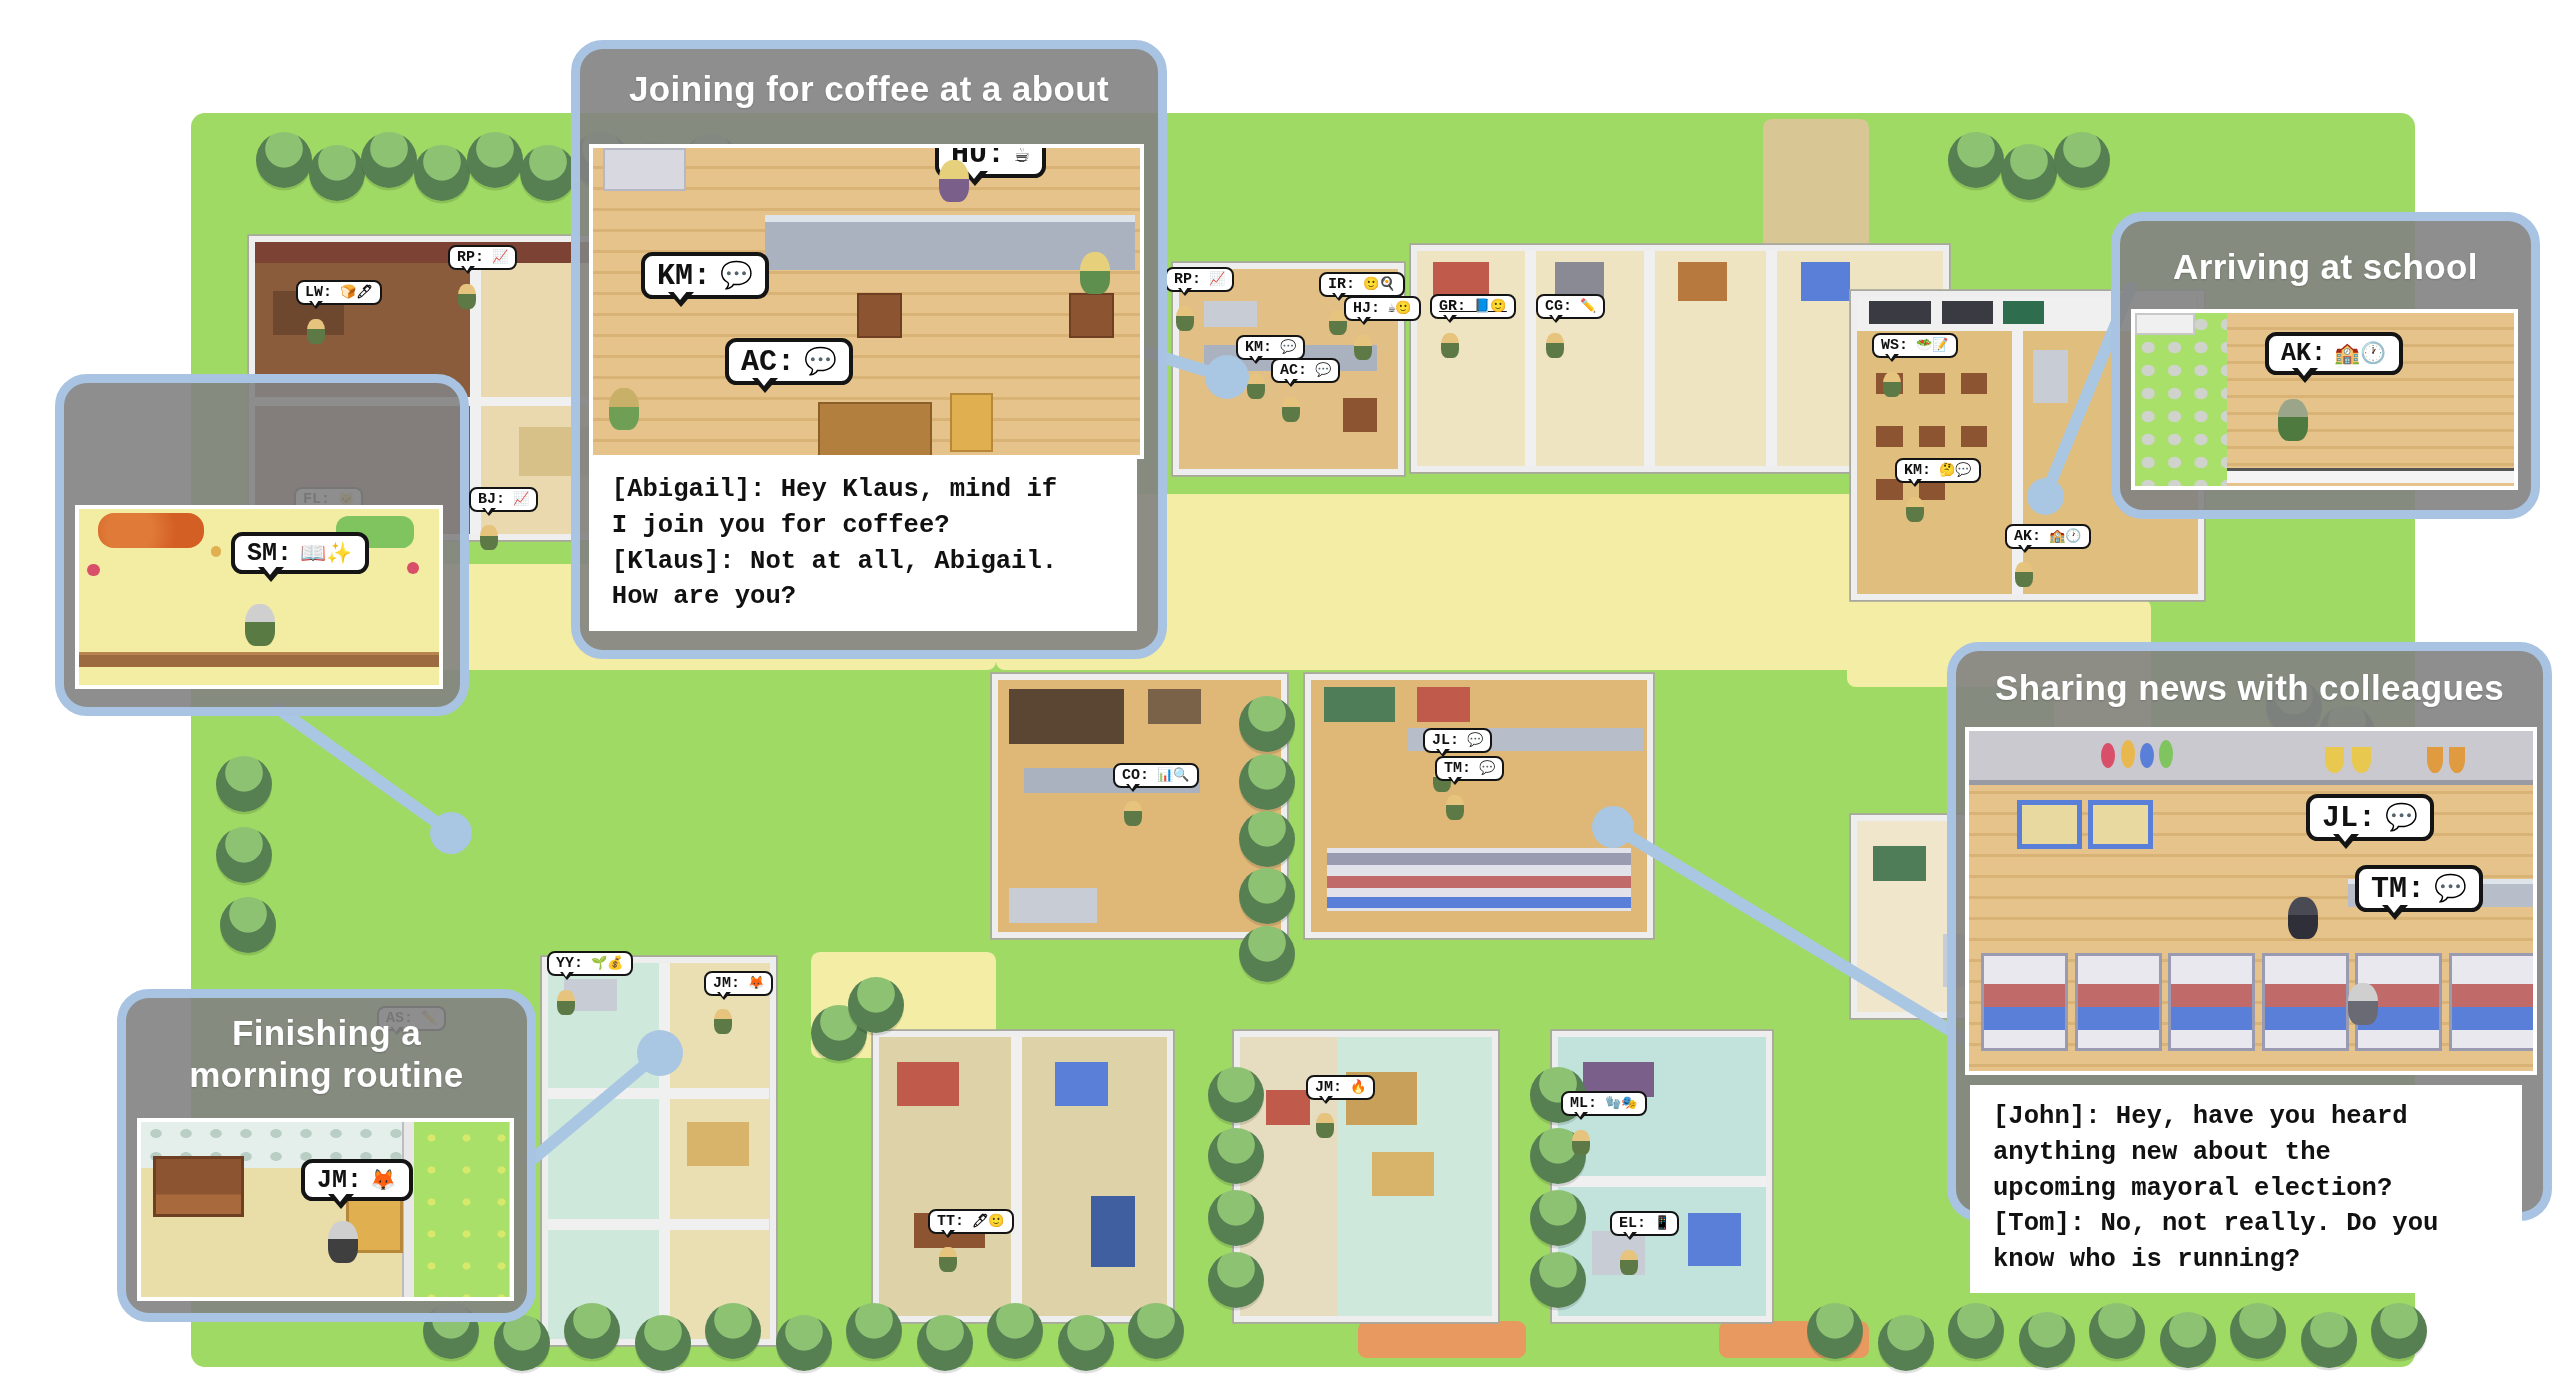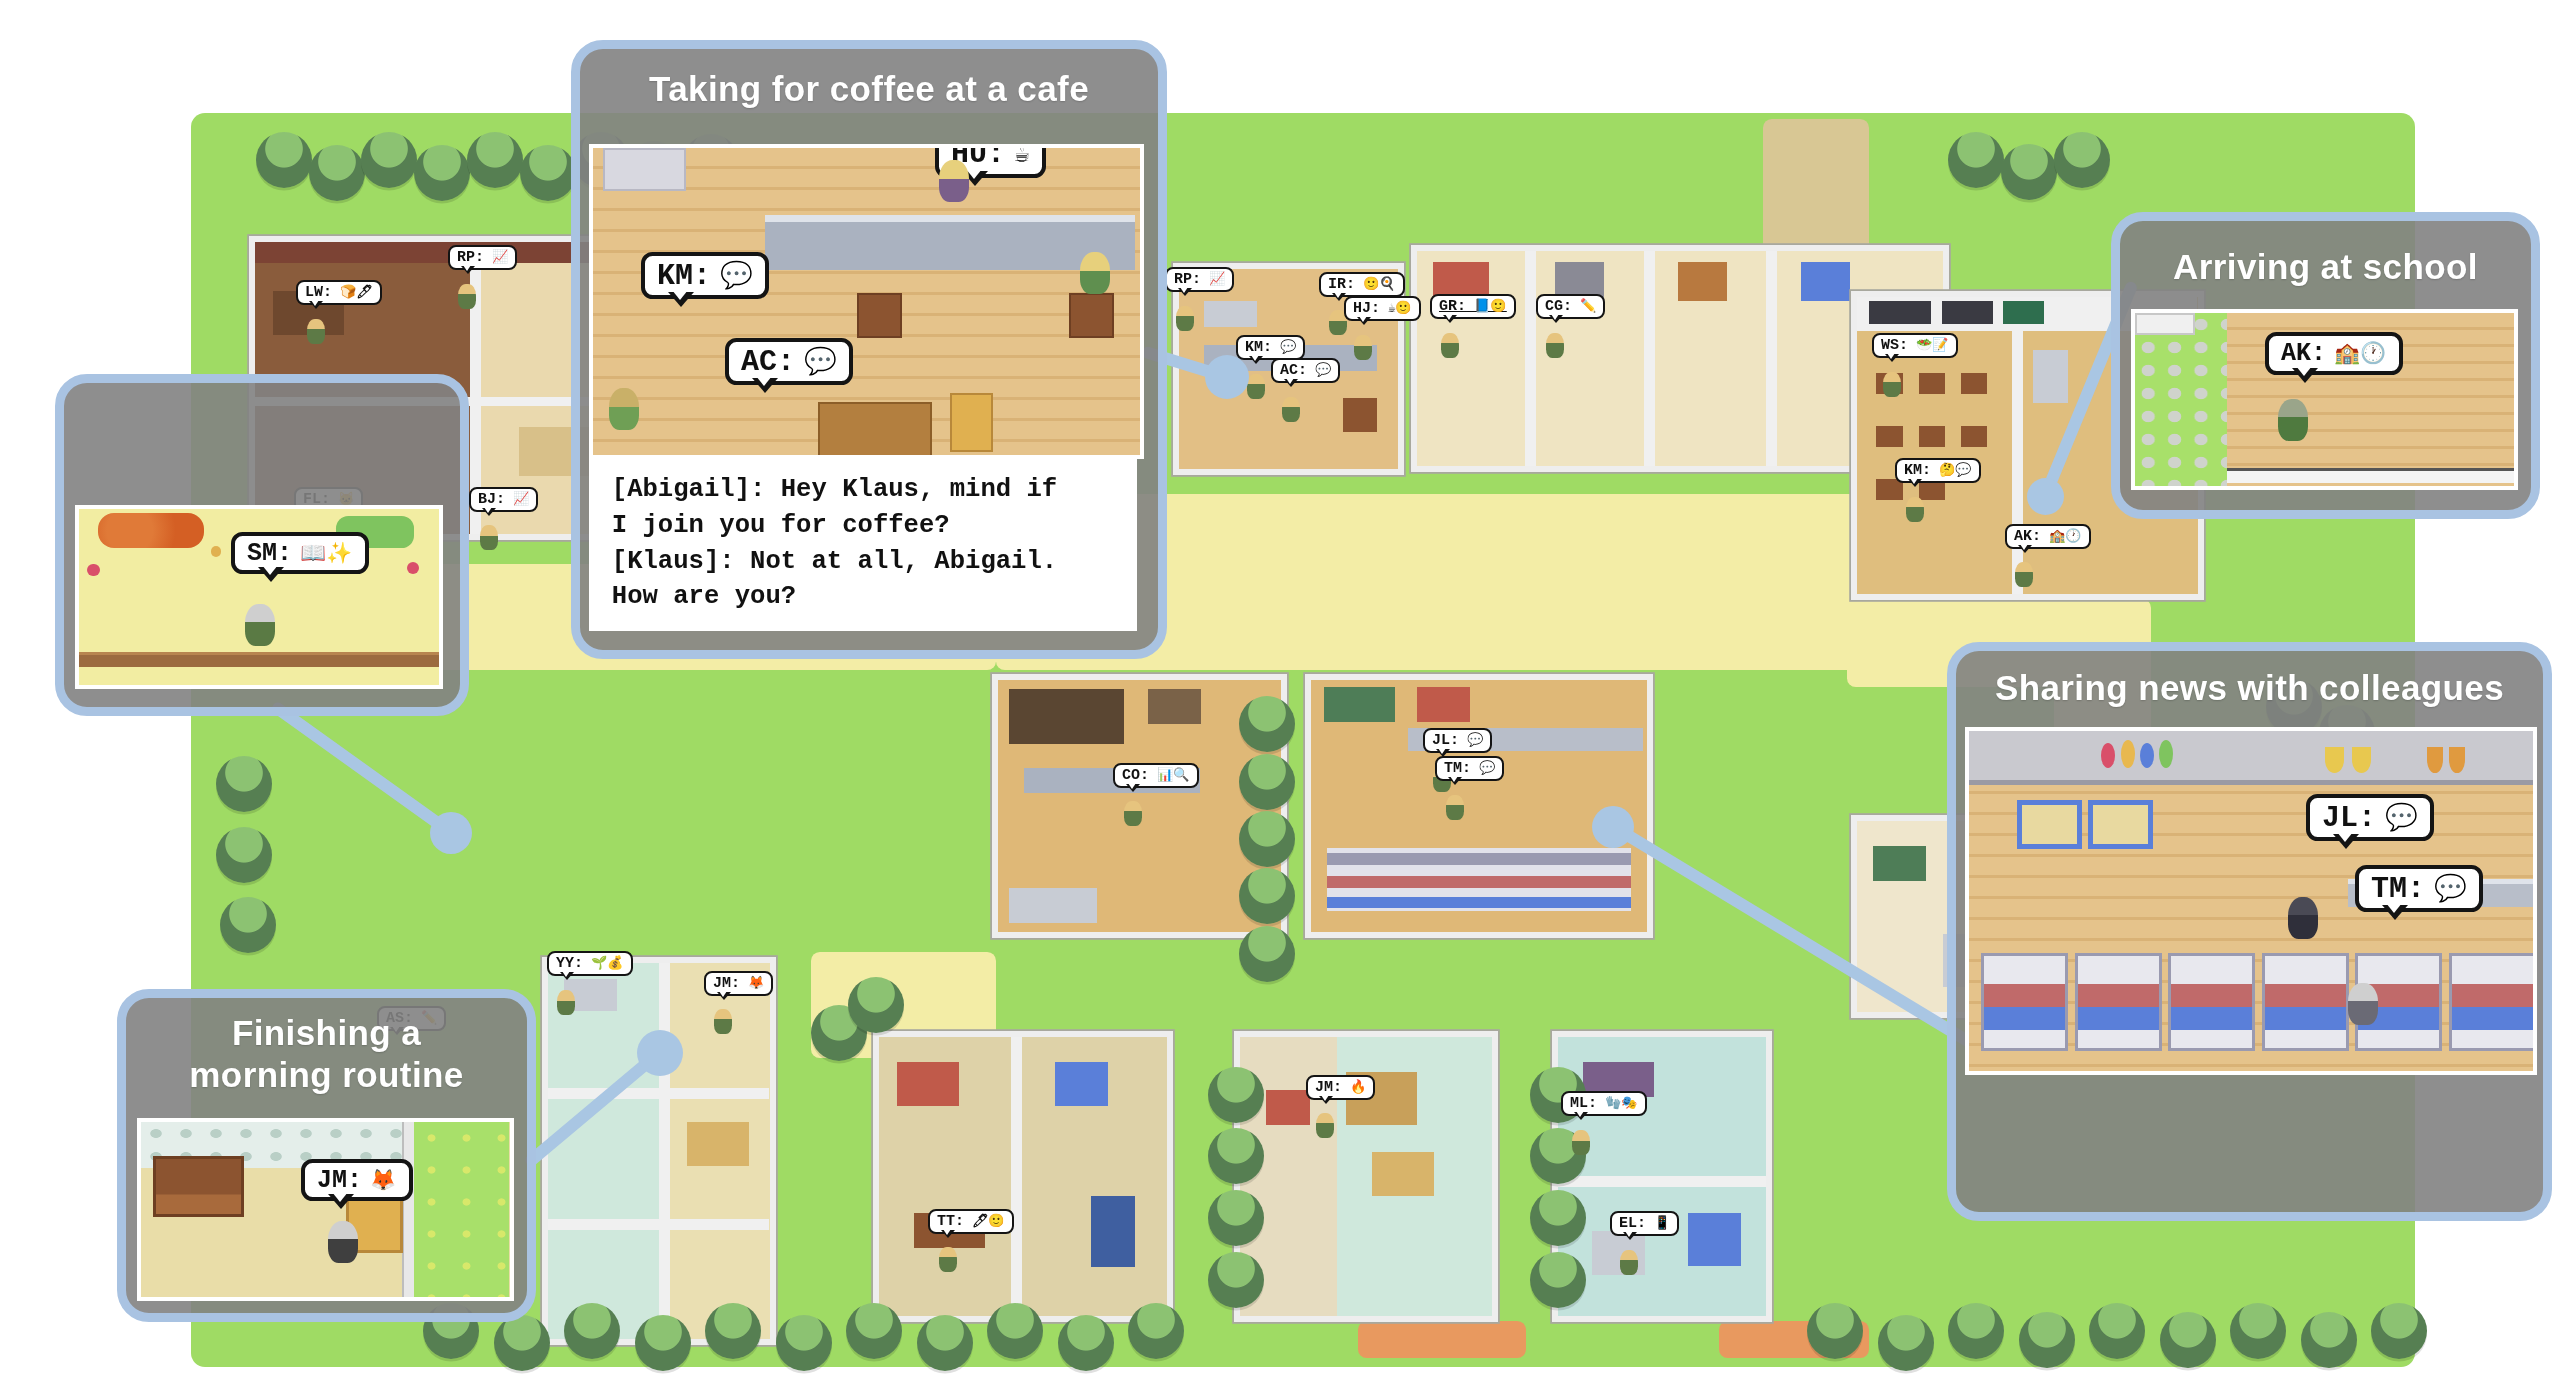--- a/index.html
+++ b/index.html
@@ -53,21 +53,21 @@
   .deco{position:absolute}
 </style>
 </head>
 <body>
 
 <div id="stage">
 
   <div class="map" id="map"></div>
 
   <div class="panel" style="left:571px;top:40px;width:596px;height:619px">
-    <div class="ptitle" style="top:19.4px">Taking for coffee at a cafe</div>
+    <div class="ptitle" style="top:19.4px">Joining for coffee at a about</div>
     <div class="inset wood" style="left:8.8px;top:95px;width:547px;height:307px">
       <div class="deco" style="left:10.6px;top:0;width:79px;height:39px;background:#d8d8e0;border:2.6px solid #b8b8c4"></div>
       <div class="deco" style="left:172px;top:67px;width:370px;height:48px;background:#aab2c0;border-top:7px solid #dfe3ea"></div>
       <div class="agent big" style="left:346px;top:12.3px;background:linear-gradient(#e7d07c 0 45%,#7a5f8a 45%)"></div>
       <div class="agent big" style="left:487px;top:104px;background:linear-gradient(#e7d07c 0 45%,#5f8f4f 45%)"></div>
       <div class="agent big" style="left:16px;top:240px;background:linear-gradient(#c9b068 0 45%,#6f9f55 45%)"></div>
       <div class="deco" style="left:264px;top:145px;width:41px;height:41px;background:#8c5430;border:2.6px solid #6e3f22"></div>
       <div class="deco" style="left:476px;top:145px;width:41px;height:41px;background:#8c5430;border:2.6px solid #6e3f22"></div>
       <div class="deco" style="left:225px;top:254px;width:110px;height:51px;background:#b37f3f;border:2.6px solid #8c5e28"></div>
       <div class="deco" style="left:357px;top:245px;width:39px;height:55px;background:#e0b050;border:2.6px solid #b8883a"></div>
@@ -138,20 +138,25 @@
       <div class="deco" style="left:293px;top:222px;width:81px;height:92px;background:linear-gradient(180deg,#e8e8ee 0 30%,#c06a6a 30% 55%,#5a7fd9 55% 80%,#e8e8ee 80%);border:3.5px solid #9a9ab0"></div>
       <div class="deco" style="left:386px;top:222px;width:81px;height:92px;background:linear-gradient(180deg,#e8e8ee 0 30%,#c06a6a 30% 55%,#5a7fd9 55% 80%,#e8e8ee 80%);border:3.5px solid #9a9ab0"></div>
       <div class="deco" style="left:480px;top:222px;width:81px;height:92px;background:linear-gradient(180deg,#e8e8ee 0 30%,#c06a6a 30% 55%,#5a7fd9 55% 80%,#e8e8ee 80%);border:3.5px solid #9a9ab0"></div>
       <div class="ibub" style="left:337px;top:63px">
         <span>JL:</span><span class="ic">💬</span>
       </div>
       <div class="ibub" style="left:386px;top:134px">
         <span>TM:</span><span class="ic">💬</span>
       </div>
     </div>
+    <div class="dialogue" style="left:14px;top:434px;width:552px;height:208px">[John]: Hey, have you heard
+anything new about the
+upcoming mayoral election?
+[Tom]: No, not really. Do you
+know who is running?</div>
   </div>
 
   <div class="panel" style="left:117px;top:989px;width:419px;height:333px">
     <div class="ptitle" style="top:14px">Finishing a
 morning routine</div>
     <div class="inset" style="left:10.6px;top:120px;width:369px;height:175px;background:#e9dda8">
       <div class="deco" style="left:0;top:0;width:264px;height:46px;background:#e4eeea;background-image:radial-gradient(#b9cfc6 5.3px,transparent 6.2px);background-size:30px 23px"></div>
       <div class="deco" style="left:12.3px;top:34px;width:85px;height:55px;background:#8c5430;border:3.5px solid #6e3f22;box-shadow:inset 0 -19.4px 0 #a86a3c"></div>
       <div class="deco" style="left:261px;top:0;width:12.3px;height:175px;background:#e8e8e8;border-left:2.6px solid #bdbdbd"></div>
       <div class="deco" style="left:273px;top:0;width:95px;height:175px;background:#a8e06a;background-image:radial-gradient(#d8e86a 3.5px,transparent 4.4px);background-size:35px 32px"></div>

